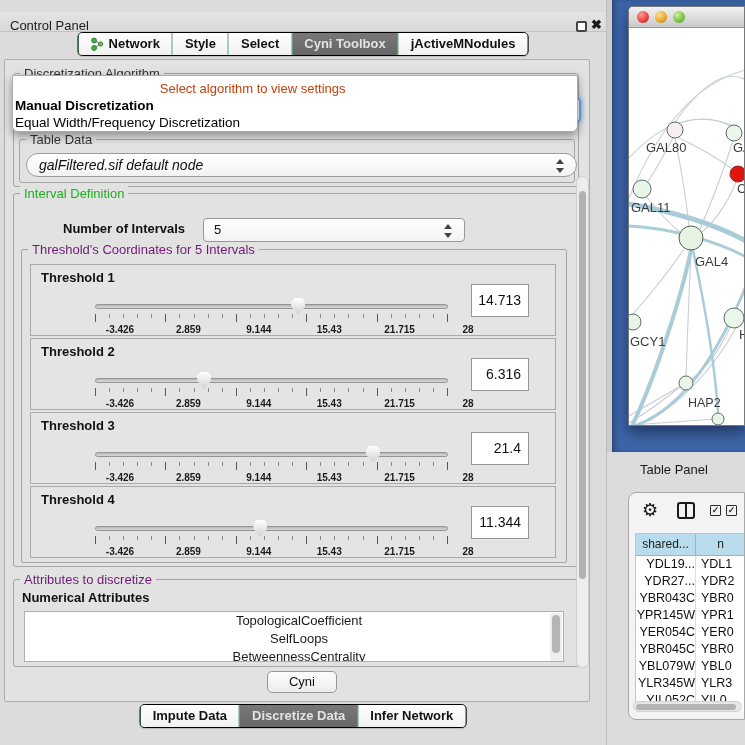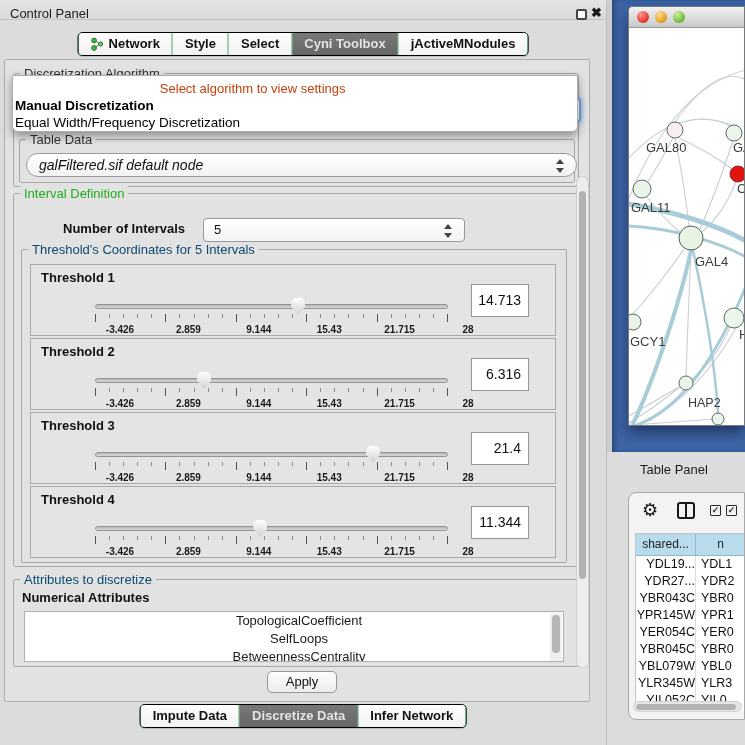--- a/index.html
+++ b/index.html
@@ -2,38 +2,38 @@
 <html><head>
 <meta charset="utf-8">
 <style>
   * { margin:0; padding:0; box-sizing:border-box; }
   html,body { width:745px; height:745px; }
   body { font-family:"Liberation Sans", sans-serif; background:#d6d6d6; position:relative; overflow:hidden; }
   .root { position:absolute; inset:0; }
 
   
   .control-panel { position:absolute; left:0; top:0; width:607px; height:745px; background:#dcdcdc; border-right:1px solid #bdbdbd; }
-  .cp-titlebar { position:absolute; left:0; top:0; width:100%; height:20px; background:linear-gradient(#e4e4e4,#d9d9d9); border-bottom:1px solid #c2c2c2; }
+  .cp-titlebar { position:absolute; left:0; top:12px; width:100%; height:20px; background:linear-gradient(#e4e4e4,#d9d9d9); border-bottom:1px solid #c2c2c2; }
   .cp-title { position:absolute; left:10px; top:6px; font-size:13px; color:#1c1c1c; }
   .float-icon { position:absolute; left:576px; top:9px; width:11px; height:11px; border:2px solid #444; border-radius:2px; background:#fff; }
   .close-icon { position:absolute; left:591px; top:5px; font-size:13px; font-weight:bold; color:#1a1a1a; }
 
   .tabstrip { position:absolute; left:50%; transform:translateX(-50%); display:flex; border:1px solid #000000; border-radius:5px; overflow:hidden; background:#22c55e; box-shadow:0 1px 1px rgba(0,0,0,0.15); }
   .top-tabs { top:32px; }
   .bottom-tabs { top:704px; }
   .seg { padding:3px 12px 4px; font-size:13px; font-weight:bold; color:#111; background:linear-gradient(#fefefe,#f1f1f1); border-right:1px solid #aaa; white-space:nowrap; display:flex; align-items:center; gap:5px; cursor:default; }
   .seg:last-child { border-right:none; }
   .seg.selected { background:linear-gradient(#787878,#676767); color:#e3e3e3; }
 
   .cp-content { position:absolute; left:4px; top:59px; width:586px; height:643px; background:#e2e2e2; border:1px solid #aeaeae; border-radius:2px; }
 
   .group { position:absolute; border:1px solid #a6a6a6; border-radius:3px; }
   .group-title { position:absolute; top:-8px; left:6px; background:#e2e2e2; padding:0 4px; font-size:13px; color:#333; white-space:nowrap; }
   .group-title.green { color:#1fae1f; }
-  .group-title.blue  { color:#0c4a6e; }
+  .group-title.blue  { color:#701a75; }
 
   
   .algo-group { left:8px; top:13px; width:566px; height:114px; }
   .algo-combo { position:absolute; left:16px; top:37px; width:560px; height:26px; background:#fff; border:2px solid #6fa3dc; border-radius:5px; box-shadow:0 0 5px 1px #8ab5e6; }
 
   
   .td-group { left:14px; top:79px; width:556px; height:44px; }
   .combo { position:absolute; left:21px; top:93px; width:551px; height:24px; background:linear-gradient(#ffffff,#f2f2f2); border:1px solid #9b9b9b; border-radius:12px; font-size:14px; color:#111; line-height:22px; padding-left:12px;font-style:italic; }
   .updown { position:absolute; right:12px; top:4px; width:9px; height:16px; }
   .updown::before, .updown::after { content:""; position:absolute; left:1px; border-left:4px solid transparent; border-right:4px solid transparent; }
@@ -259,21 +259,21 @@
         <div class="attr-list">
           <div class="attr-item">TopologicalCoefficient</div>
           <div class="attr-item">SelfLoops</div>
           <div class="attr-item">BetweennessCentrality</div>
           <div class="list-sb">
               <div class="list-sb-thumb"></div>
             </div>
         </div>
       </div>
 
-      <div class="apply-btn">Apply</div>
+      <div class="apply-btn">Cyni</div>
 
       <div class="v-scrollbar">
           <div class="v-thumb"></div>
         </div>
     </div>
 
     <div class="tabstrip bottom-tabs">
       <div class="seg">
           <span>Impute Data</span>
         </div>

